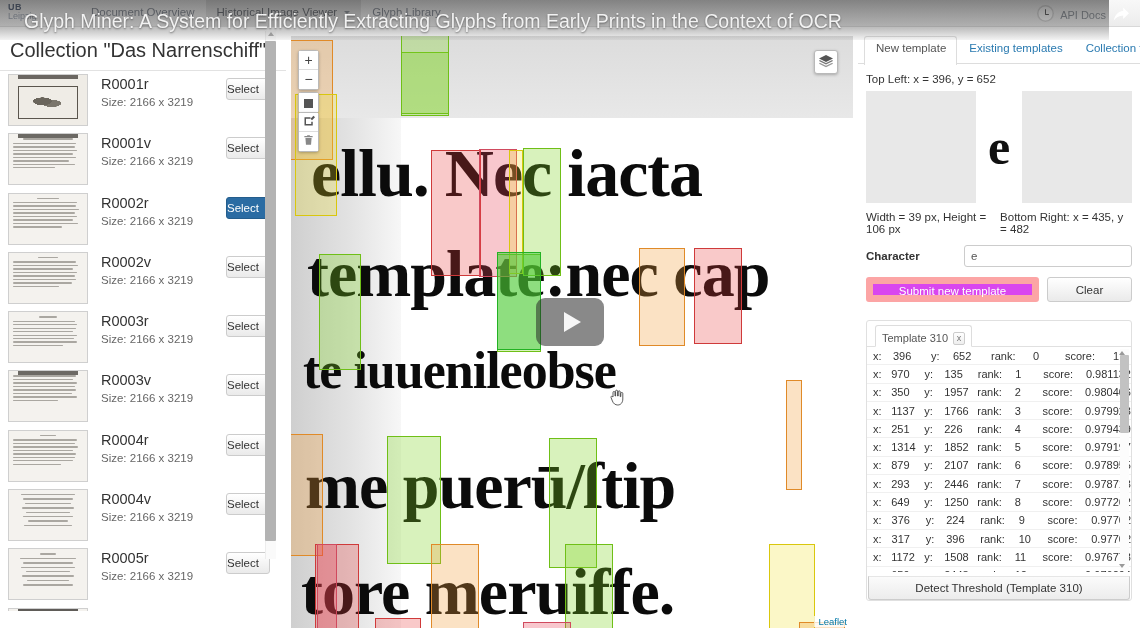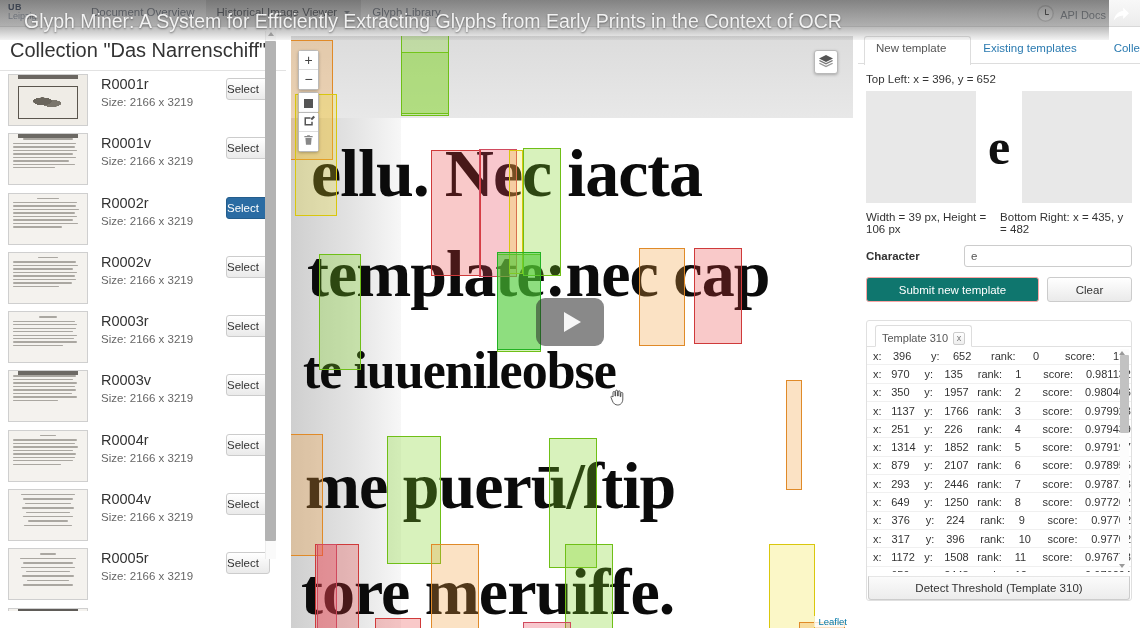--- a/index.html
+++ b/index.html
@@ -186,21 +186,21 @@
   }
   #cursor-hand { position:absolute; left:318px; top:352px; z-index:23; }
 
   
   #rightpanel {
     position: absolute; left: 858px; top: 36px; width: 282px; height: 592px;
     background: #fff;
   }
   .tabs { display: flex; border-bottom: 1px solid #ddd; height: 28px; padding-left: 6px; }
   .tab {
-    padding: 5px 24px 0 11px; font-size: 11.5px; color: #2a7ab0; cursor: pointer;
+    padding: 5px 10px 0 11px; font-size: 11.5px; color: #2a7ab0; cursor: pointer;
     border: 1px solid transparent; border-bottom: none; white-space: nowrap;
   }
   .tab.active {
     color: #555; background: #fff; border-color: #ddd;
     border-radius: 3px 3px 0 0; margin-bottom: -1px; height: 29px;
   }
   .coord-line { font-size: 11.5px; color: #333; padding: 9px 8px 4px 8px; }
   #template-preview {
     margin: 2px 8px 0 8px; height: 112px; background: #e8e8e8;
     position: relative; overflow: hidden;
@@ -220,21 +220,21 @@
   }
   .char-row { display: flex; align-items: center; padding: 10px 8px 0 8px; }
   .char-label { font-size: 11.5px; font-weight: bold; color: #333; width: 136px; }
   .char-input {
     flex: 1 1 auto; height: 22px; border: 1px solid #ccc; border-radius: 3px;
     font-size: 11.5px; padding: 0 6px; color: #555; background: #fff;
     font-family: "Liberation Sans", sans-serif;
   }
   .btn-row { display: flex; gap: 8px; padding: 10px 8px 0 8px; }
   .btn-primary {
-    flex: 1 1 auto; height: 25px; background: #0f766e; border: 1px solid #fca5a5;
+    flex: 1 1 auto; height: 25px; background: #d946ef; border: 7px solid #fca5a5;
     border-radius: 3px; color: #fff; font-size: 11.5px; cursor: pointer;
   }
   .btn-default {
     width: 85px; height: 25px; border: 1px solid #ccc; border-radius: 3px;
     background: linear-gradient(to bottom, #ffffff, #eaeaea); color: #333;
     font-size: 11.5px; cursor: pointer;
   }
   #tmpl-card {
     margin: 18px 8px 0 8px; border: 1px solid #e0e0e0; border-radius: 3px; background:#fff;
   }

